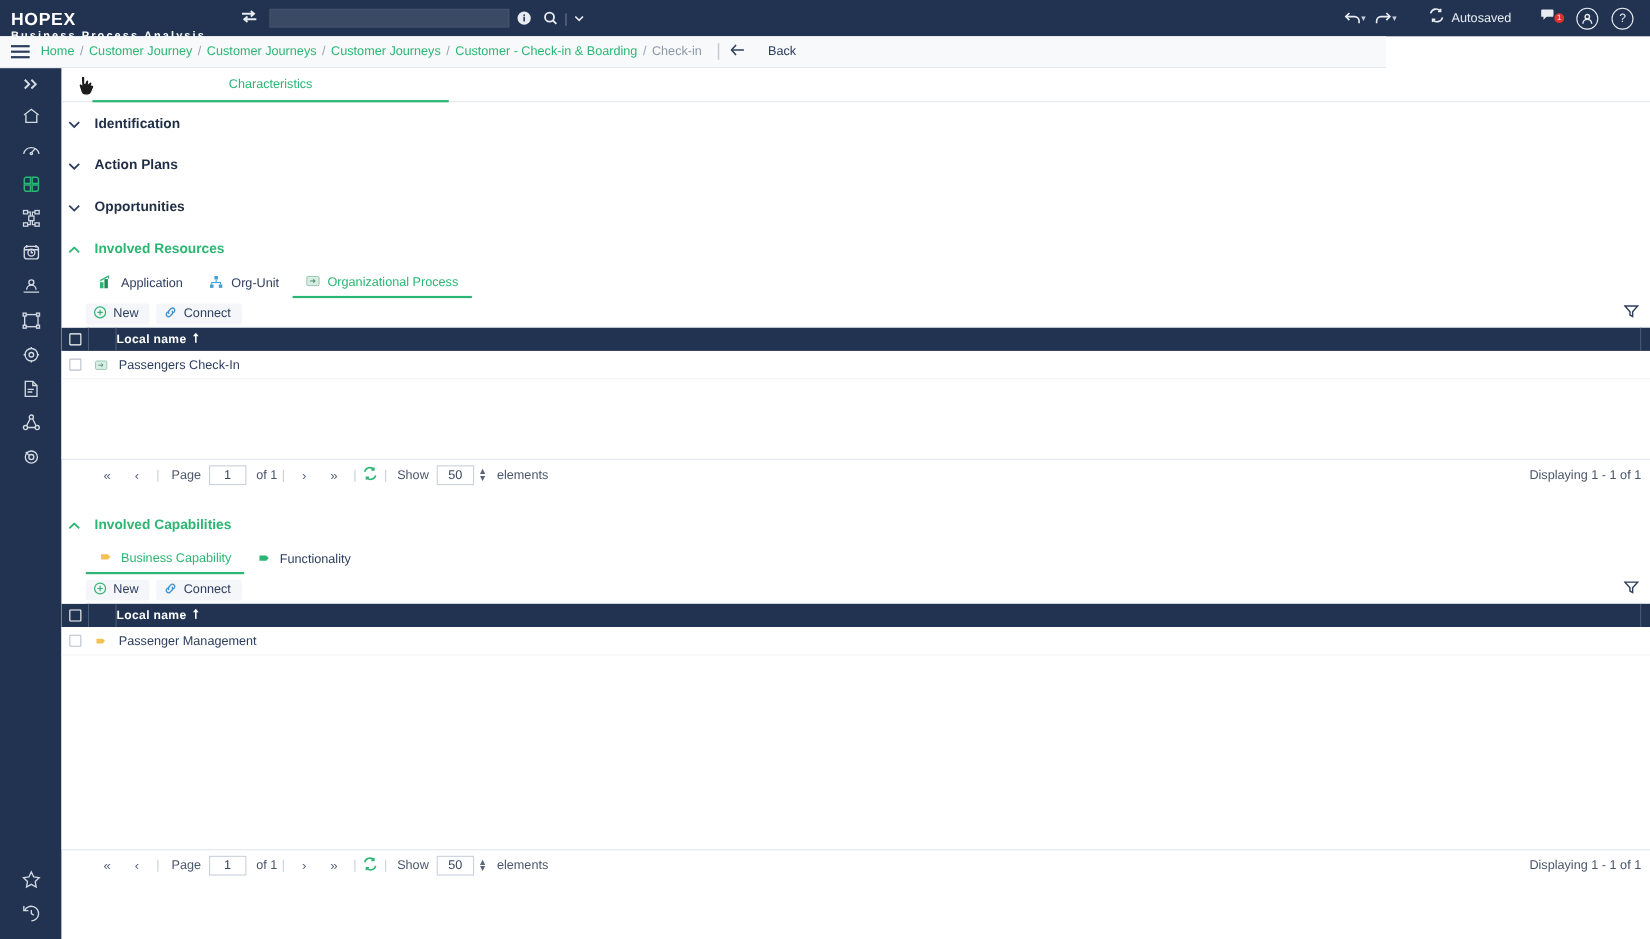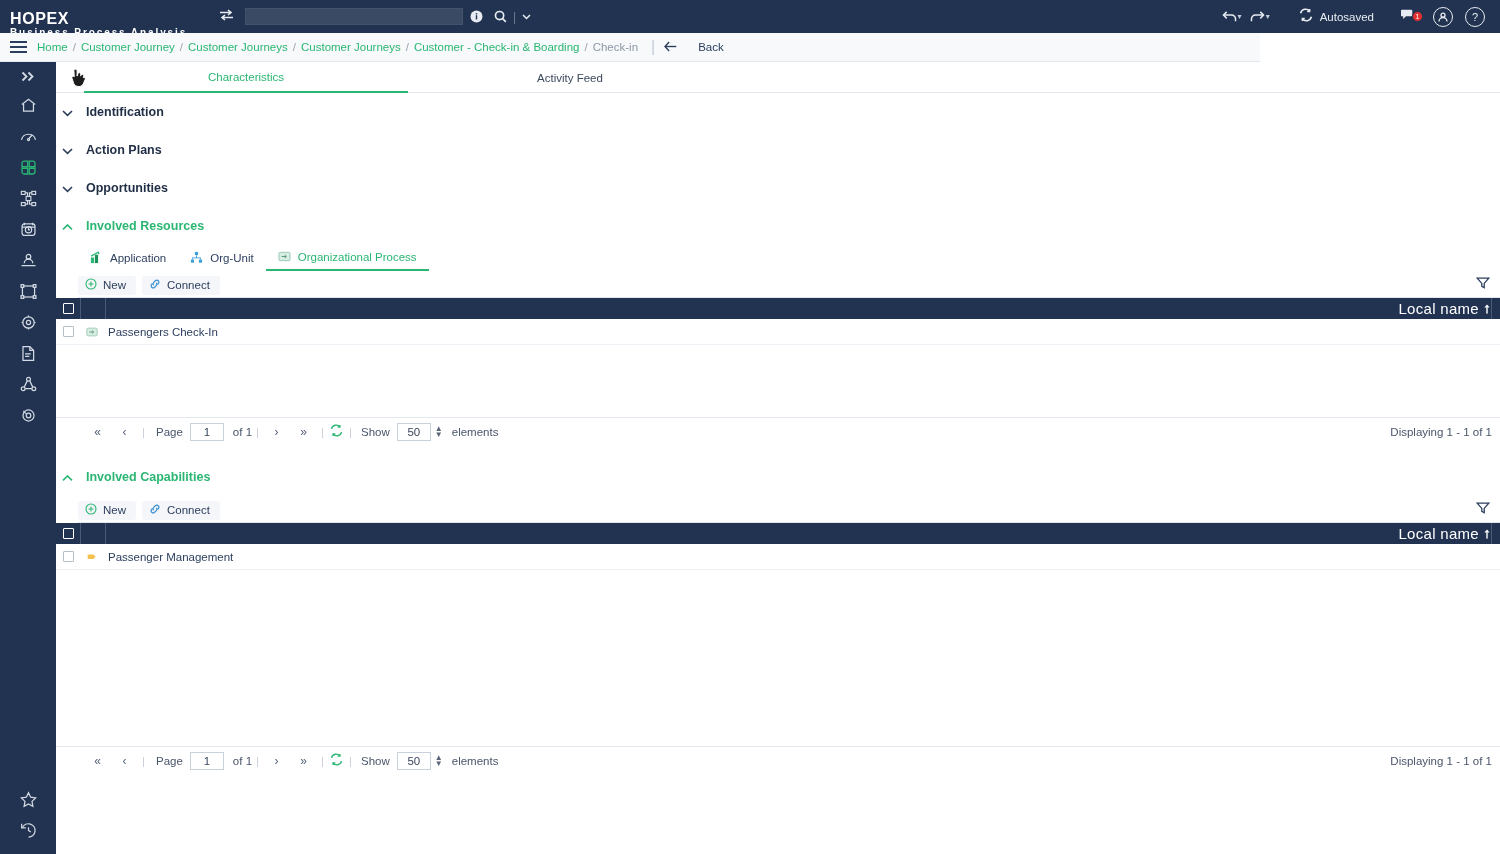--- a/index.html
+++ b/index.html
@@ -149,22 +149,22 @@
   
   .grid { width: 1444px; }
   .grid-head {
     height: 21px; background:#213350; color:#ffffff;
     display:flex; align-items:center; position:relative;
   }
   .gh-check { width: 24px; display:flex; align-items:center; justify-content:center; }
   .gh-sep { width: 1px; height: 21px; background:#4a5a75; }
   .gh-icon { width: 24px; }
   .gh-name {
-    flex: 1; text-align:center; font-size: 15px; font-weight:normal;
-    letter-spacing: .3px; display:flex; align-items:center; justify-content:flex-end; gap:4px;
+    flex: 1; text-align:center; font-size: 11px; font-weight:bold;
+    letter-spacing: .3px; display:flex; align-items:center; justify-content:flex-start; gap:4px;
   }
   .gh-tail { width: 8px; }
   .grid-row {
     height: 26px; display:flex; align-items:center;
     border-bottom: 1px solid #eef1f5; background:#ffffff;
   }
   .gr-check { width: 24px; display:flex; align-items:center; justify-content:center; }
   .gr-icon { width: 24px; display:flex; align-items:center; justify-content:center; }
   .gr-name { font-size: 11.5px; color:#2c3e5d; padding-left: 4px;}
   .cbox {
@@ -457,23 +457,20 @@
 
   <div class="cursor-hand">
     <svg width="18" height="20" viewBox="0 0 18 20">
       <path d="M5.5 1.2c.9 0 1.6.7 1.6 1.6v5.3l.9-2.5a1.4 1.4 0 012.7.7l-.2 1.5 1-.9a1.3 1.3 0 012 1.6l-.4.8 1.2.2a1.3 1.3 0 01.9 1.8l-1.8 4.3A4.6 4.6 0 0110 18.5H8a4.6 4.6 0 01-4.3-3L2 10.2a1.4 1.4 0 012.3-1.5l-.4-5.9c0-.9.7-1.6 1.6-1.6z" fill="#1d1d1d" stroke="#fff" stroke-width="1"></path>
     </svg>
   </div>
 
   <div class="tabstrip">
     <div class="tab t1">
       <span>Characteristics</span>
-    </div>
-    <div class="tab t2">
-      <span>Activity Feed</span>
     </div>
   </div>
 
   <div class="section-head">
     <span class="chev">
       <svg width="11" height="7" viewBox="0 0 11 7" fill="none" stroke="#2c3e5d" stroke-width="1.6">
           <path d="M1 1l4.5 4.4L10 1"></path>
         </svg>
     </span>
     <span class="sec-title">Identification</span>
@@ -637,20 +634,38 @@
   <div class="section-head" style="margin-top:12px;">
     <span class="chev green">
       <svg width="11" height="7" viewBox="0 0 11 7" fill="none" stroke="#2bb673" stroke-width="1.6">
           <path d="M1 5.4L5.5 1 10 5.4"></path>
         </svg>
     </span>
     <span class="sec-title green">Involved Capabilities</span>
   </div>
 
   <div class="section-body">
+    <div class="etabs">
+      <div class="etab active">
+        <span>
+          <svg width="13" height="13" viewBox="0 0 14 14">
+              <path d="M2 4.2h6.6l2.6 2.6-2.6 2.6H2z" fill="#f2c14e"></path>
+            </svg>
+        </span>
+        <span>Business Capability</span>
+      </div>
+      <div class="etab">
+        <span>
+          <svg width="13" height="13" viewBox="0 0 14 14">
+              <path d="M2 4.2h6.6l2.6 2.6-2.6 2.6H2z" fill="#2bb673"></path>
+            </svg>
+        </span>
+        <span>Functionality</span>
+      </div>
+    </div>
 
     <div class="gtoolbar">
       <div class="gbtn">
         <span>
           <svg width="12" height="12" viewBox="0 0 13 13" fill="none" stroke="#2bb673" stroke-width="1.2">
               <circle cx="6.5" cy="6.5" r="5.4"></circle>
               <path d="M6.5 3.8v5.4M3.8 6.5h5.4"></path>
             </svg>
         </span>
         <span>New</span>

